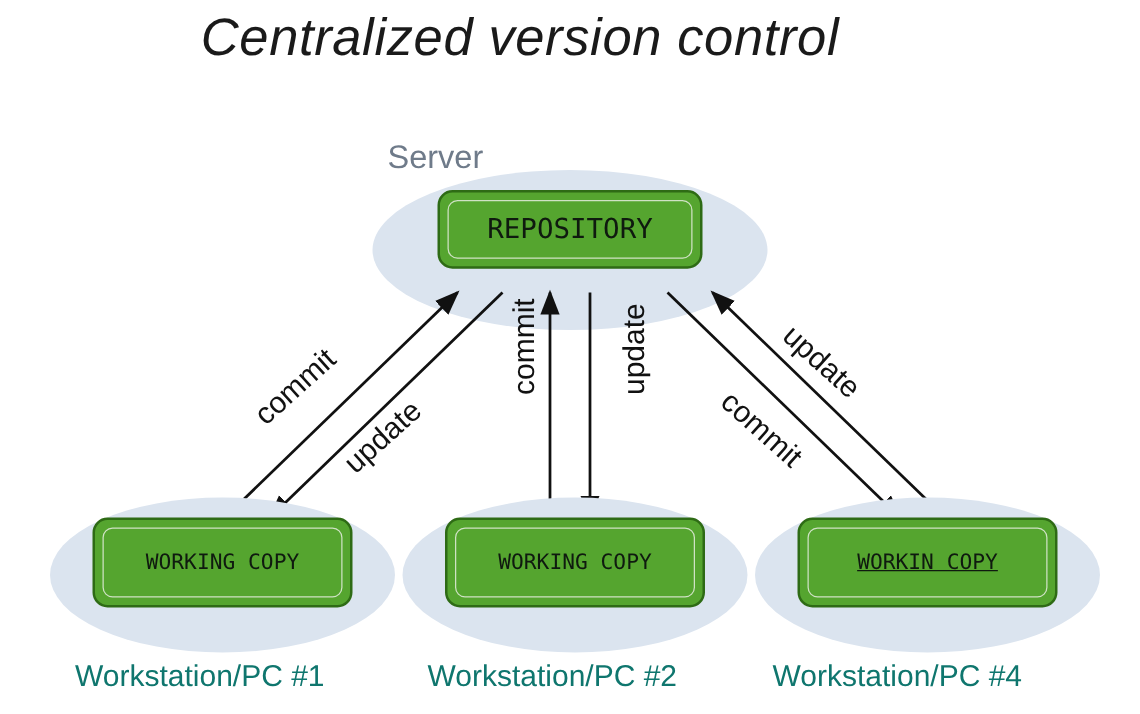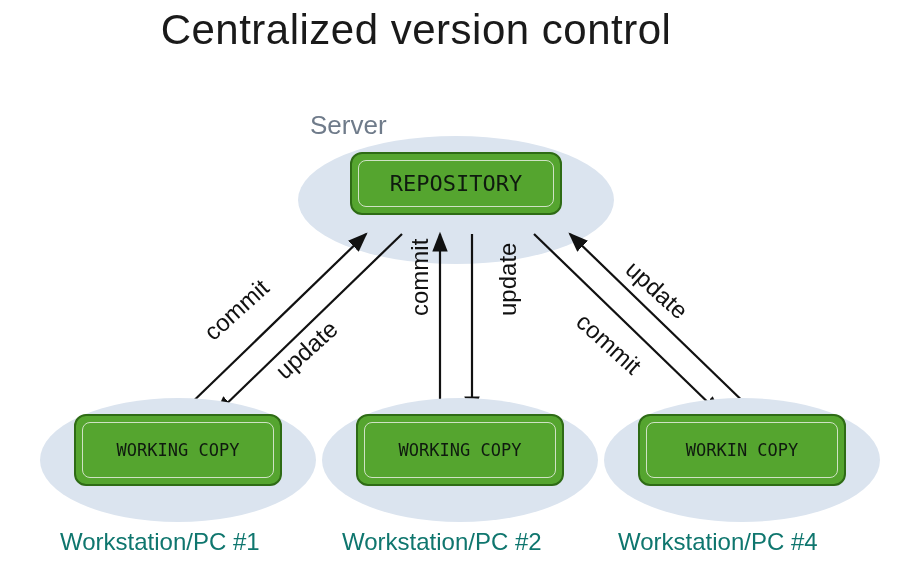--- a/index.html
+++ b/index.html
@@ -17,20 +17,21 @@
   }
   .title {
     position: absolute;
     left: 0;
     top: 6px;
     width: 832px;
     text-align: center;
     font-size: 42px;
     color: #1a1a1a;
     letter-spacing: 0.5px;
+    font-style: italic;
   }
   .ellipse {
     position: absolute;
     background: #dbe4ef;
     border-radius: 50%;
   }
   .node {
     position: absolute;
     background: #55a52f;
     border: 2px solid #2e6b15;
@@ -139,17 +140,17 @@
   <div class="ellipse" style="left:322px; top:398px; width:276px; height:124px;"></div>
   <div class="node" style="left:356px; top:414px; width:208px; height:72px;">
     <div class="inner"></div>
     <span class="label" style="font-size:17px;">WORKING COPY</span>
   </div>
   <div class="ws-label" style="left:342px; top:528px;">Workstation/PC #2</div>
 
   <div class="ellipse" style="left:604px; top:398px; width:276px; height:124px;"></div>
   <div class="node" style="left:638px; top:414px; width:208px; height:72px;">
     <div class="inner"></div>
-    <span class="label" style="font-size:17px;">WORKIN COPY</span>
+    <span class="label" style="font-size:17px;text-decoration:underline;">WORKIN COPY</span>
   </div>
   <div class="ws-label" style="left:618px; top:528px;">Workstation/PC #4</div>
 
 </div>
 
 </body></html>

